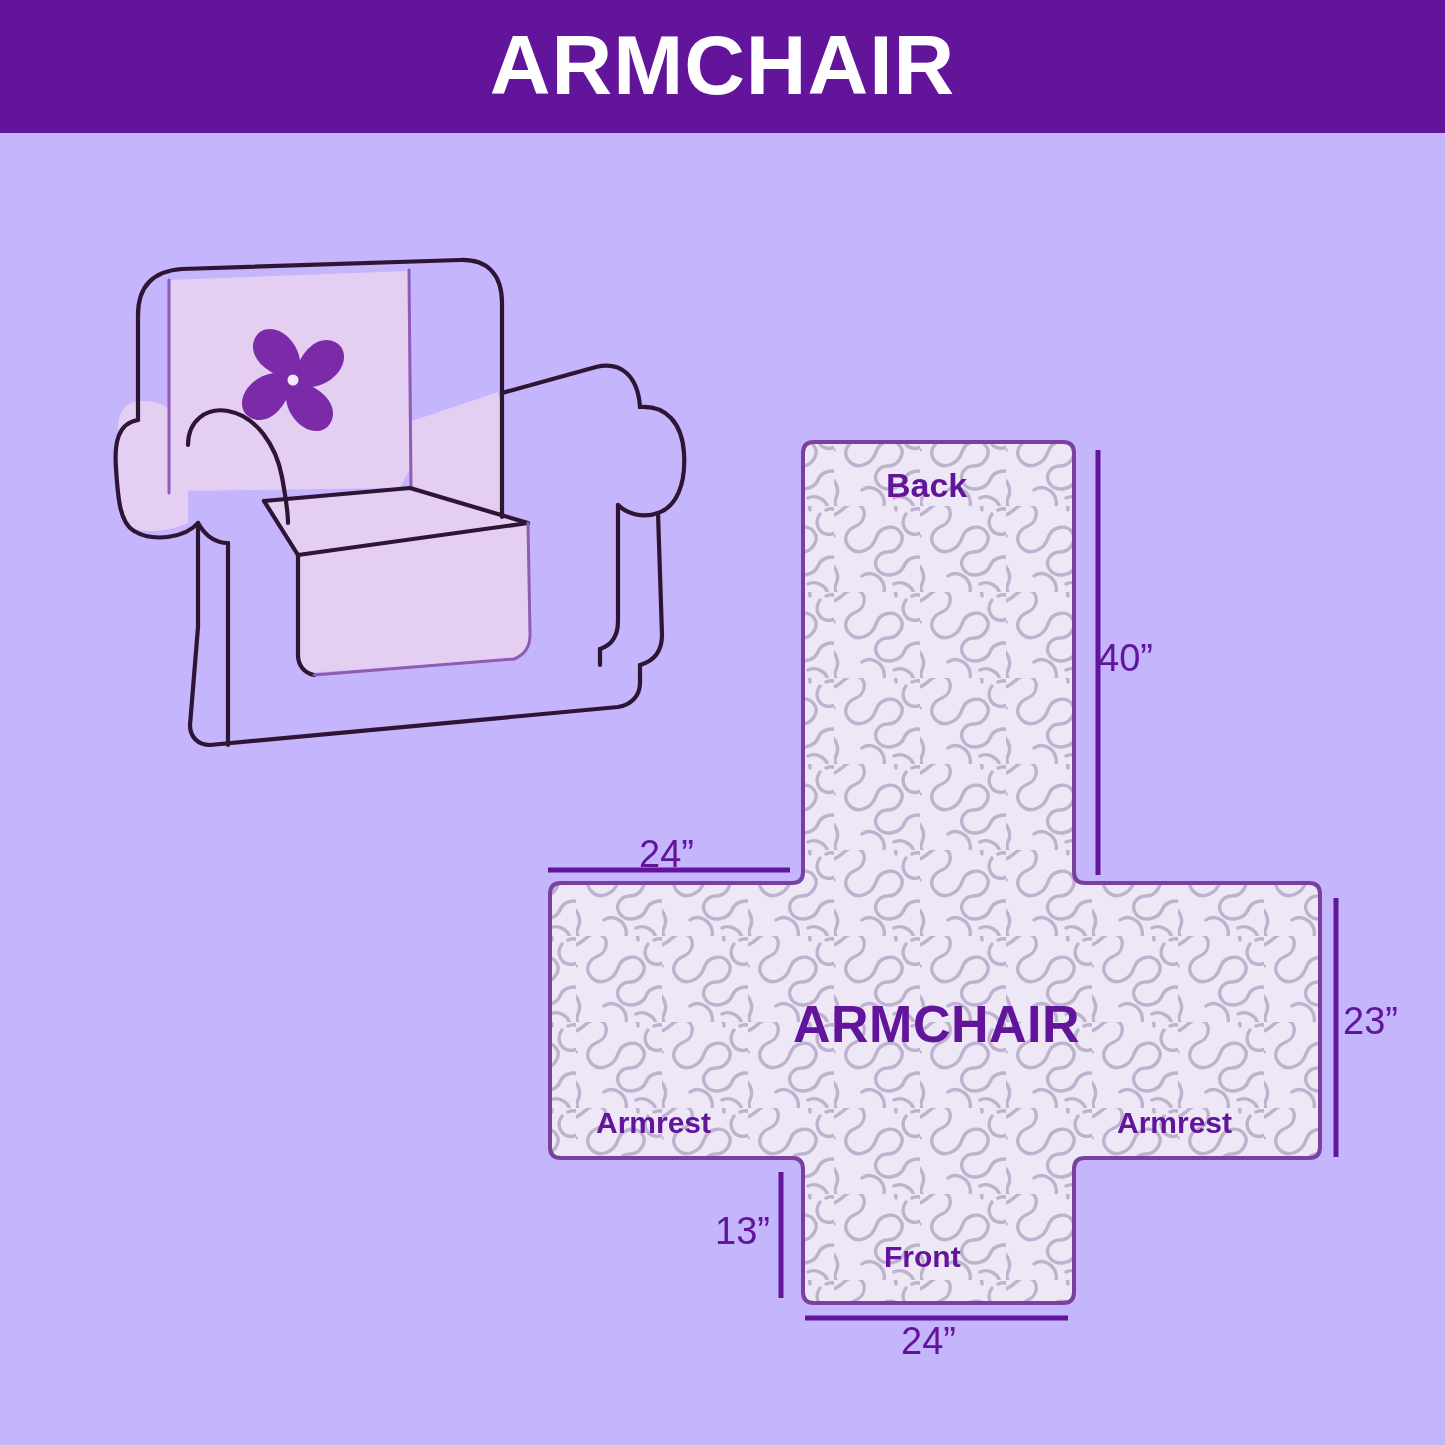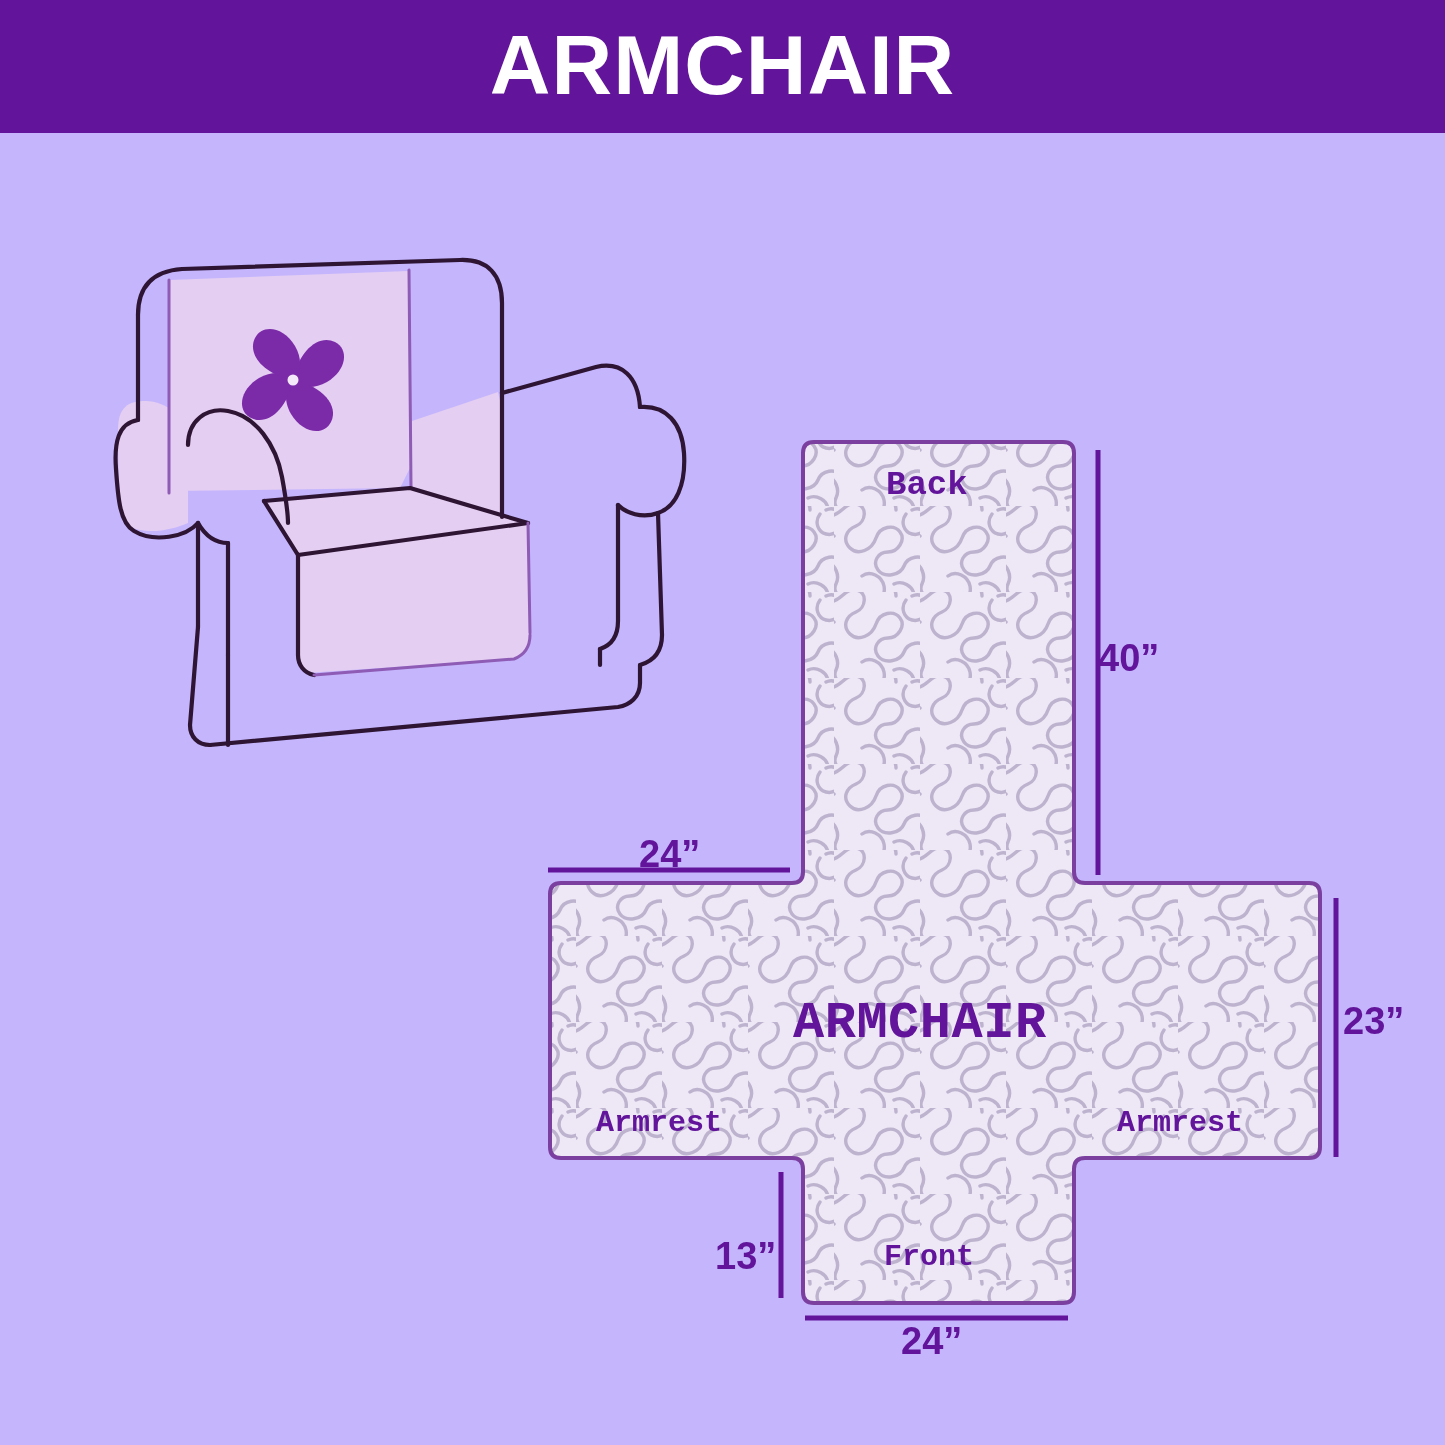--- a/index.html
+++ b/index.html
@@ -53,21 +53,21 @@
     left: 490px;
     top: 420px;
     width: 955px;
     height: 1000px;
   }
 
   
   .diagram-label {
     position: absolute;
     color: #62159A;
-    font-family: Liberation Mono, monospace;
+    font-family: Liberation Sans, sans-serif;
     font-weight: bold;
     white-space: nowrap;
     pointer-events: none;
     text-align: right;
   }
   #label-back {
     left: 886px;
     top: 466px;
     font-size: 34px;
   }
@@ -91,29 +91,29 @@
     left: 884px;
     top: 1240px;
     font-size: 30px;
   }
 
   
   .dim-label {
     position: absolute;
     color: #62159A;
     font-family: "Liberation Sans", sans-serif;
-    font-weight: bold;
+    font-weight: normal;
     font-size: 38px;
     white-space: nowrap;
     pointer-events: none;
   }
   #dim-40 { left: 1098px; top: 637px; }
   #dim-24-top { left: 639px; top: 833px; }
   #dim-23 { left: 1343px; top: 1000px; text-align: center; }
-  #dim-13 { left: 715px; top: 1235px; text-align: center; }
+  #dim-13 { left: 715px; top: 1210px; text-align: center; }
   #dim-24-bottom { left: 901px; top: 1320px; }
 </style>
 </head>
 <body>
 
 <div id="page">
 
   <div id="header-banner">
     <div id="header-title">ARMCHAIR</div>
   </div>

